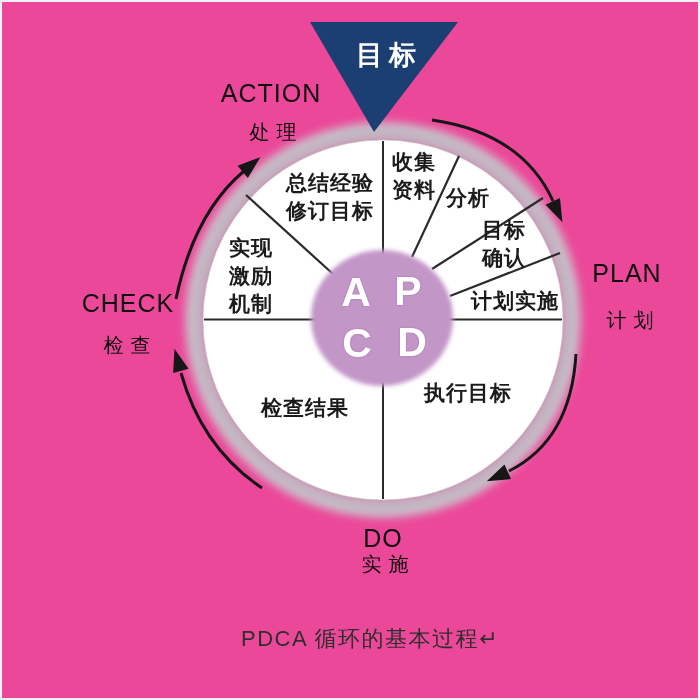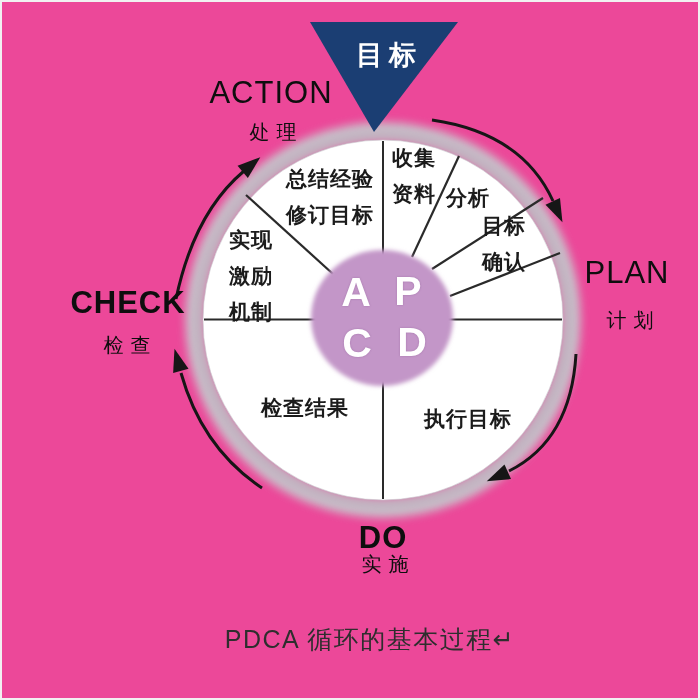--- a/index.html
+++ b/index.html
@@ -14,26 +14,26 @@
   }
   svg.diagram { position: absolute; left: 0; top: 0; }
   .t {
     position: absolute;
     transform: translate(-50%, -50%);
     white-space: pre-line;
     text-align: center;
     color: #141414;
     line-height: 1.15;
   }
-  .big-en { font-size: 31px; letter-spacing: 1px; color: #0e0e0e; }
+  .big-en { font-size: 25px; letter-spacing: 1px; color: #0e0e0e; }
   .big-zh { font-size: 20px; letter-spacing: 7px; color: #0e0e0e; padding-left: 7px; }
-  .seg   { font-size: 21px; font-weight: 700; line-height: 36px; letter-spacing: 1px; color: #1b1b1b; }
+  .seg   { font-size: 21px; font-weight: 700; line-height: 28px; letter-spacing: 1px; color: #1b1b1b; }
   .letter { font-size: 41px; font-weight: 700; color: #ffffff; text-shadow: 0 0 2px rgba(120,70,130,.45); }
   .goal  { font-size: 27px; font-weight: 700; color: #ffffff; letter-spacing: 6px; padding-left: 6px; }
-  .caption { font-size: 25px; color: #2e2e2e; letter-spacing: 1.5px; }
+  .caption { font-size: 22px; color: #2e2e2e; letter-spacing: 1.5px; }
 </style>
 </head>
 <body>
 
 <div class="stage">
 
   <svg class="diagram" width="700" height="700" viewBox="0 0 700 700">
     <defs>
       <filter id="blurRing" x="-30%" y="-30%" width="160%" height="160%">
         <feGaussianBlur stdDeviation="4.2"></feGaussianBlur>
@@ -81,38 +81,39 @@
   </svg>
 
   <div class="t goal" style="left:386px; top:56px;">目标</div>
 
   <div class="t big-en" style="left:271px; top:93px;">ACTION</div>
   <div class="t big-zh" style="left:273px; top:132px;">处理</div>
 
   <div class="t big-en" style="left:627px; top:273px;">PLAN</div>
   <div class="t big-zh" style="left:630px; top:312px;margin-top:8px;">计划</div>
 
-  <div class="t big-en" style="left:128px; top:303px;font-weight:bold;">CHECK</div>
+  <div class="t big-en" style="left:128px; top:303px;">CHECK</div>
   <div class="t big-zh" style="left:127px; top:345px;">检查</div>
 
-  <div class="t big-en" style="left:383px; top:538px;font-weight:bold;">DO</div>
+  <div class="t big-en" style="left:383px; top:538px;">DO</div>
   <div class="t big-zh" style="left:385px; top:564px;">实施</div>
 
   <div class="t seg" style="left:251px; top:276px;">实现
 激励
 机制</div>
   <div class="t seg" style="left:330px; top:197px;">总结经验
 修订目标</div>
   <div class="t seg" style="left:414px; top:176px;">收集
 资料</div>
   <div class="t seg" style="left:468px; top:198px;">分析</div>
   <div class="t seg" style="left:504px; top:244px;">目标
 确认</div>
+  <div class="t seg" style="left:515px; top:301px;">计划实施</div>
   <div class="t seg" style="left:305px; top:408px;">检查结果</div>
-  <div class="t seg" style="left:468px; top:419px;text-align:center;">执行目标</div>
+  <div class="t seg" style="left:468px; top:393px;text-align:center;">执行目标</div>
 
   <div class="t letter" style="left:356px; top:293px;">A</div>
   <div class="t letter" style="left:408px; top:292px;">P</div>
   <div class="t letter" style="left:357px; top:344px;">C</div>
   <div class="t letter" style="left:412px; top:343px;">D</div>
 
   <div class="t caption" style="left:370px; top:639px;">PDCA 循环的基本过程↵</div>
 
 </div>
 

